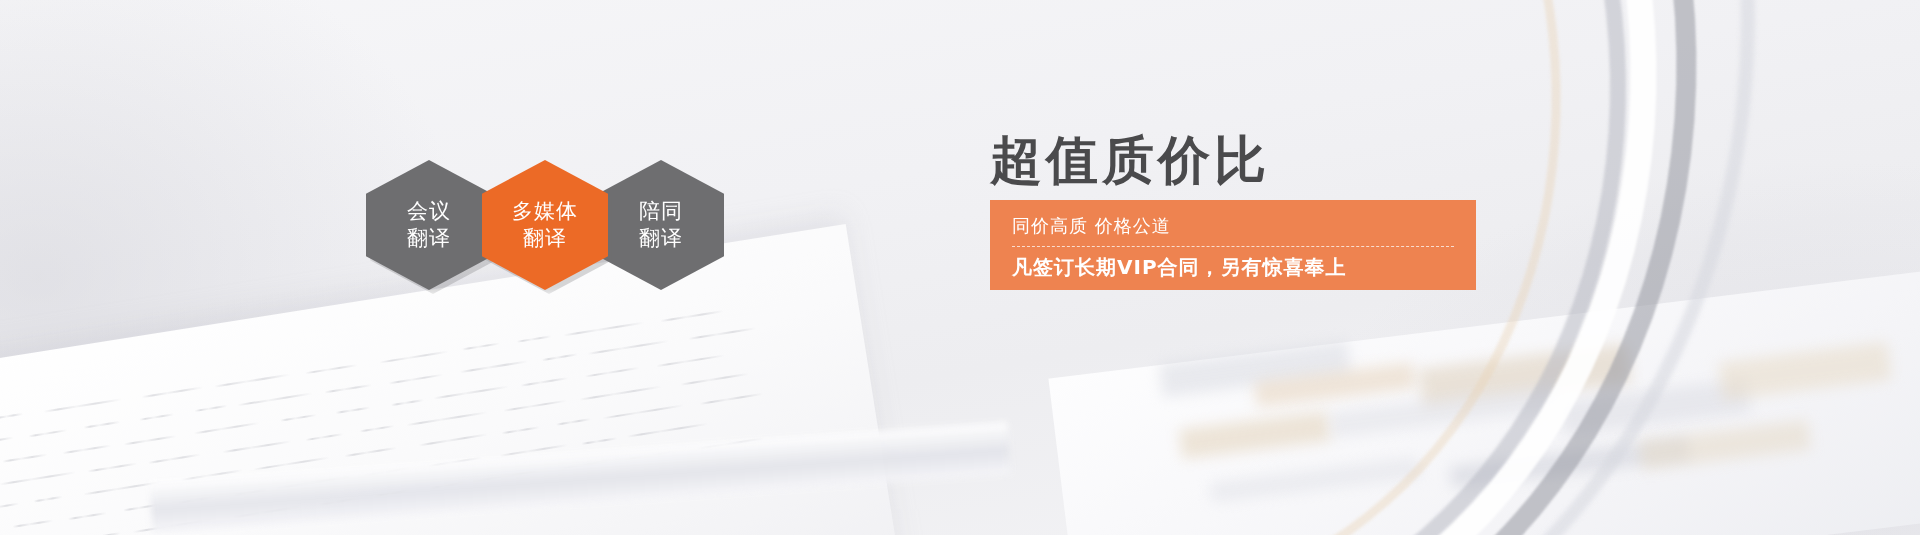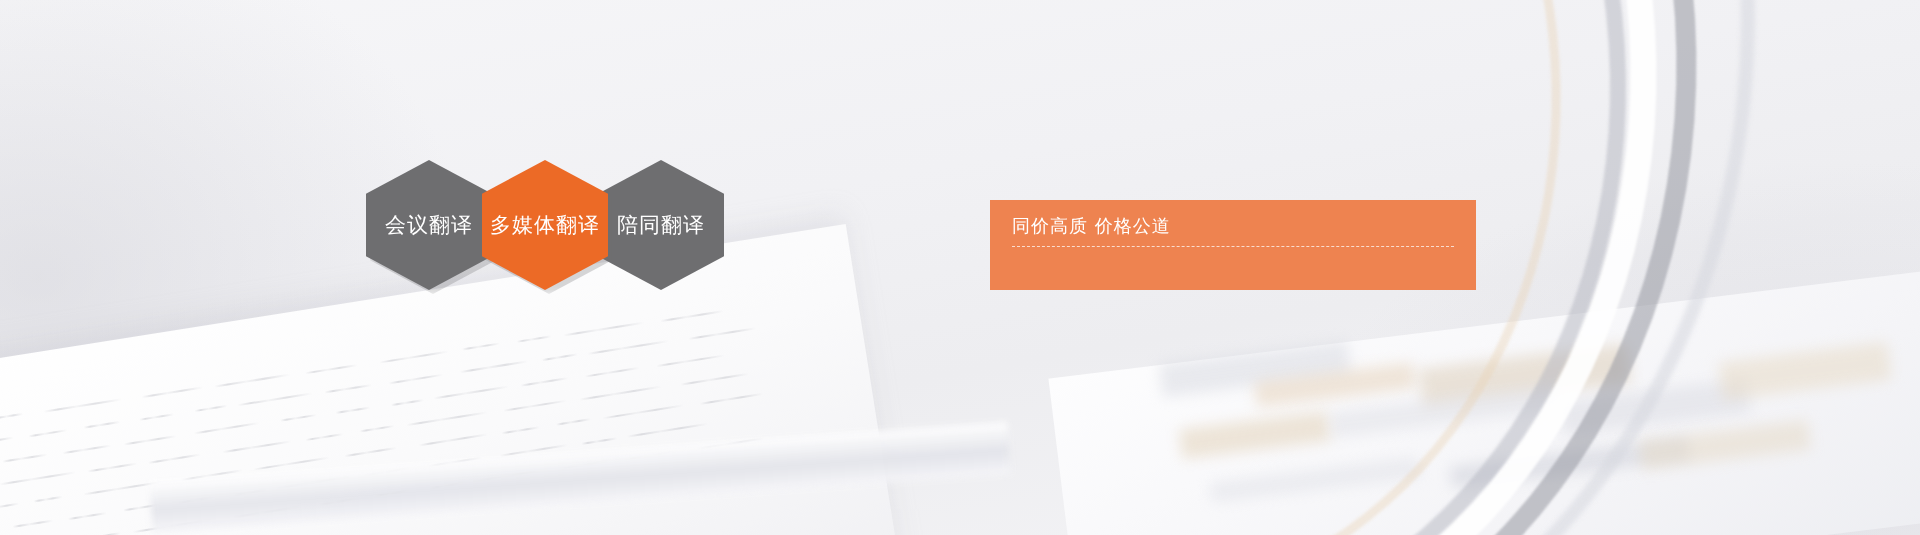--- a/index.html
+++ b/index.html
@@ -132,21 +132,21 @@
     position:absolute;
     left:366px; top:160px;
     width:360px; height:130px;
   }
   .hex {
     position:absolute;
     top:0;
     width:126px; height:130px;
     clip-path:polygon(50% 0%, 100% 26%, 100% 74%, 50% 100%, 0% 74%, 0% 26%);
     display:flex;
-    flex-direction:row;
+    flex-direction:column;
     align-items:center;
     justify-content:center;
     color:#ffffff;
     font-size:21px;
     line-height:1.28;
     letter-spacing:1px;
     text-align:center;
     font-family:"DejaVu Sans","Liberation Sans",sans-serif;
   }
   .hex-1 { left:0px;   background:#6e6e70; }
@@ -331,19 +331,21 @@
       <span class="hex-line">翻译</span>
     </div>
 
     <div class="hex hex-2">
       <span class="hex-line">多媒体</span>
       <span class="hex-line">翻译</span>
     </div>
 
   </div>
 
+  <div class="headline">超值质价比</div>
 
   <div class="promo-box">
     <div class="promo-line promo-line-1">同价高质  价格公道</div>
     <div class="promo-sep"></div>
+    <div class="promo-line promo-line-2">凡签订长期VIP合同，另有惊喜奉上</div>
   </div>
 
 </div>
 
 </body></html>

